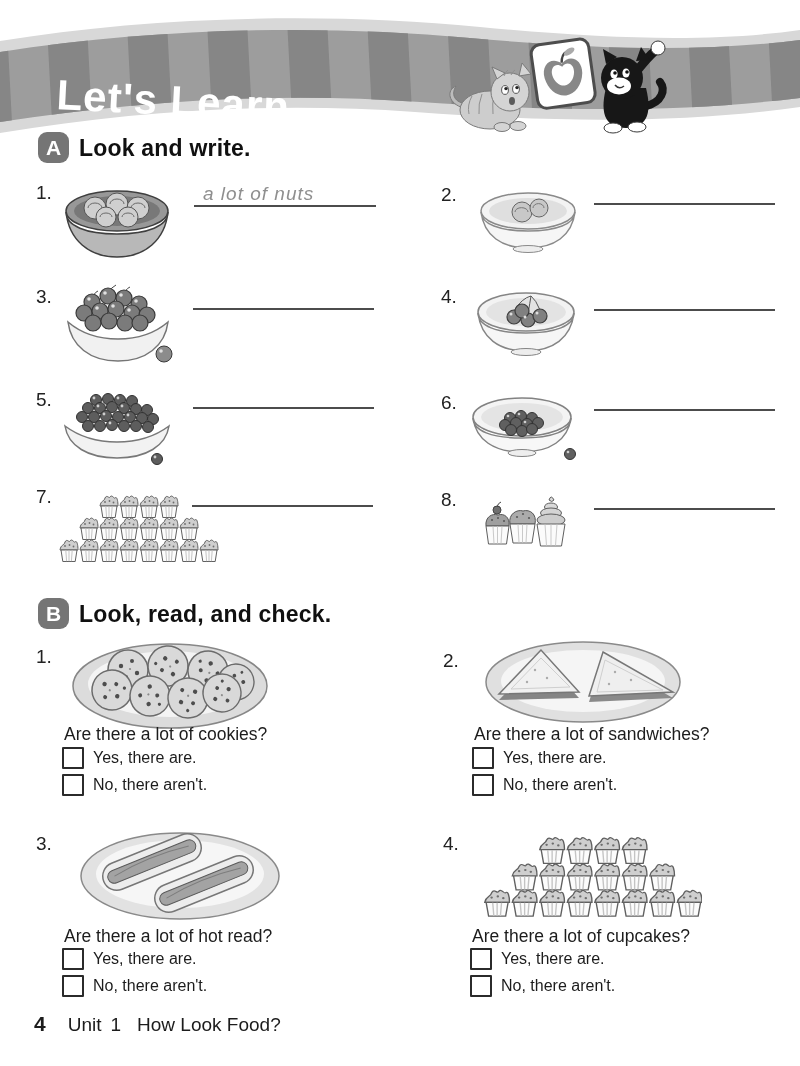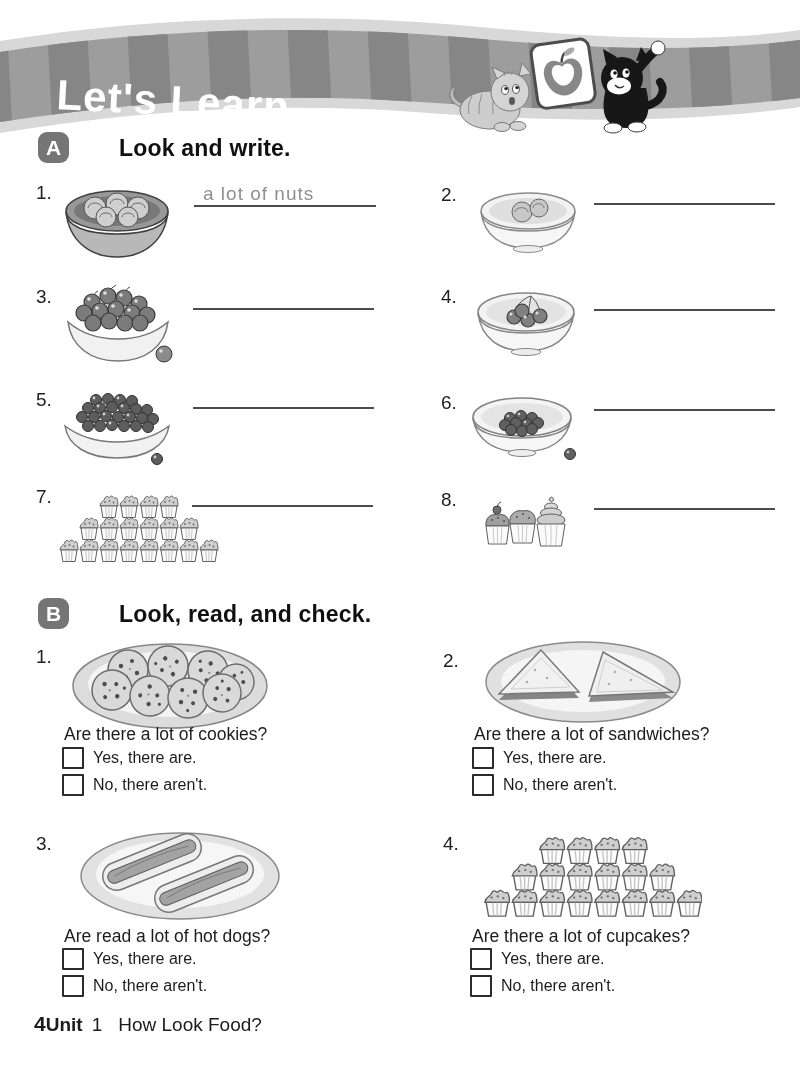--- a/index.html
+++ b/index.html
@@ -1,31 +1,31 @@
 <!DOCTYPE html>
 <html><head>
 <meta charset="utf-8">
 <style>
   html,body{margin:0;padding:0;background:#ffffff;}
   .page{position:relative;width:800px;height:1066px;background:#ffffff;overflow:hidden;
         font-family:"Liberation Sans",sans-serif;color:#1c1c1c;}
   .abs{position:absolute;}
   .num{font-size:19px;color:#222;}
   .blank{height:0;border-top:2px solid #4c4c4c;}
-  .answer{font-size:19px;color:#8f8f8f;letter-spacing:1px;}
+  .answer{font-size:19px;color:#8f8f8f;letter-spacing:1px;font-style:italic;}
   .badge{width:31px;height:31px;background:#757575;border-radius:9px;color:#fff;
          font-weight:bold;font-size:21px;display:flex;align-items:center;justify-content:center;}
-  .heading{font-size:23px;font-weight:bold;color:#101010;letter-spacing:.2px;margin-left:40px;}
+  .heading{font-size:23px;font-weight:bold;color:#101010;letter-spacing:.2px;}
   .q{font-size:17.5px;color:#1c1c1c;}
   .cbrow{display:flex;align-items:center;gap:9px;height:22px;}
   .cb{width:18px;height:18px;border:2px solid #2b2b2b;background:#fff;border-radius:1px;flex:0 0 auto;}
   .cblabel{font-size:16px;color:#1c1c1c;}
   .footer{display:flex;align-items:baseline;}
   .pgnum{font-size:21px;font-weight:bold;}
-  .unitlabel{font-size:19px;font-weight:bold;}
+  .unitlabel{font-size:19px;font-weight:normal;margin-left:22px;}
   .unitnum{font-size:19px;margin-left:9px;}
   .unittitle{font-size:19px;margin-left:16px;}
   svg{display:block;}
 </style>
 </head>
 <body>
 
 <div class="page">
 
   <svg class="abs" style="left:0;top:10px" width="800" height="128" viewBox="0 0 800 128">
@@ -412,21 +412,21 @@
         <rect x="-52" y="-14" width="104" height="28" rx="14" fill="#ededed" stroke="#777" stroke-width="1.5"></rect>
         <rect x="-47" y="-7" width="94" height="13" rx="6.5" fill="#a3a3a3" stroke="#5a5a5a"></rect>
         <path d="M-40,-1 Q0,-7 40,-1" stroke="#7d7d7d" fill="none"></path>
       </g>
     </defs>
     <ellipse cx="102" cy="50" rx="99" ry="43" fill="#e2e2e2" stroke="#8a8a8a" stroke-width="1.5"></ellipse>
     <ellipse cx="102" cy="48" rx="84" ry="34" fill="#f6f6f6"></ellipse>
     <use href="#hd" transform="translate(74,36) rotate(-22)"></use>
     <use href="#hd" transform="translate(126,58) rotate(-22)"></use>
   </svg>
-  <div class="abs q" style="left:64px;top:926px">Are read a lot of hot dogs?</div>
+  <div class="abs q" style="left:64px;top:926px">Are there a lot of hot read?</div>
   <div class="abs cbrow" style="left:62px;top:948px">
     <span class="cb"></span>
     <span class="cblabel">Yes, there are.</span>
   </div>
   <div class="abs cbrow" style="left:62px;top:975px">
     <span class="cb"></span>
     <span class="cblabel">No, there aren't.</span>
   </div>
 
   <div class="abs num" style="left:443px;top:833px">4.</div>

